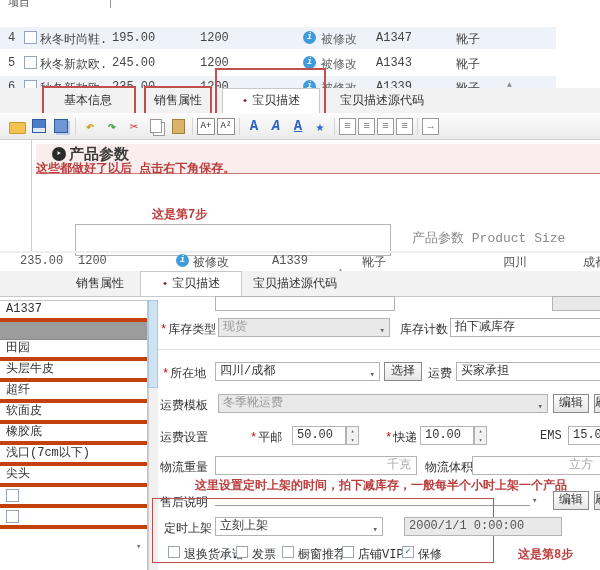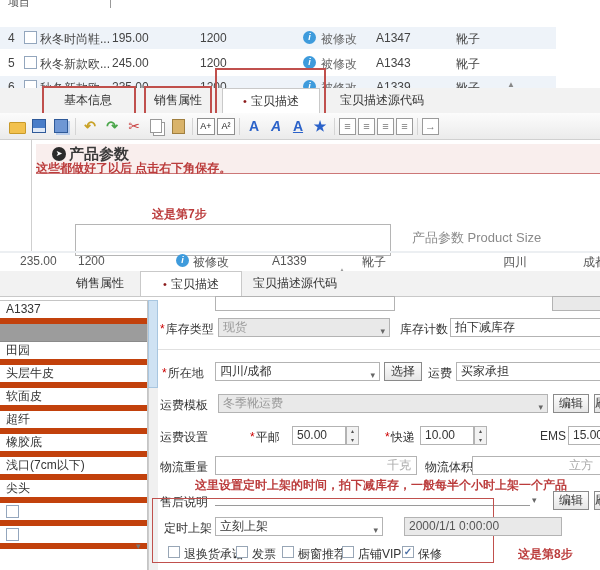--- a/index.html
+++ b/index.html
@@ -1,17 +1,17 @@
 <!DOCTYPE html>
 <html><head>
 <meta charset="utf-8">
 <style>
   body{margin:0;background:#fff}
   .screen{position:relative;width:600px;height:570px;overflow:hidden;background:#fff;
-          font-family:Liberation Sans, sans-serif;color:#333}
+          font-family:Liberation Mono, monospace;color:#333}
   .ab{position:absolute}
   .nw{white-space:nowrap}
   
   .trow{position:absolute;left:0;width:556px;height:22px;font-size:12px;color:#444}
   .trow.shade{background:#eef3f9}
   .cell{position:absolute;top:4px;white-space:nowrap}
   .chk{position:absolute;width:11px;height:11px;border:1px solid #93a6bd;background:#fff}
   .info{position:absolute;width:13px;height:13px;border-radius:50%;background:#3e9bdc;color:#fff;
         font-size:9px;font-style:italic;text-align:center;line-height:13px;font-weight:bold}
   
@@ -46,21 +46,21 @@
   .star{color:#c00;margin-right:1px}
   .inputb{position:absolute;border:1px solid #b3b3b3;background:#fff;font-size:12px;color:#333;
           line-height:17px;padding:0 4px;overflow:hidden;white-space:nowrap;box-sizing:border-box}
   .greyb{background:#e9e9e9;color:#999}
   .ddarr{position:absolute;color:#666;font-size:9px}
   .btn{position:absolute;border:1px solid #8a8a8a;background:linear-gradient(#fdfdfd,#e6e6e6);font-size:12px;
        text-align:center;line-height:17px;color:#333;overflow:hidden;white-space:nowrap;box-sizing:border-box}
   .spin{position:absolute;width:13px;height:19px;border:1px solid #b3b3b3;background:#f2f2f2;font-size:6px;color:#555;
         text-align:center;line-height:9px;box-sizing:border-box}
   .unit{position:absolute;color:#aaa;font-size:12px}
-  .side-row{height:17px;line-height:17px;border-bottom:6px solid #c2410c;font-size:12px;padding-left:6px;
+  .side-row{height:17px;line-height:17px;border-bottom:4px solid #c2410c;font-size:12px;padding-left:6px;
             overflow:hidden;white-space:nowrap;color:#333}
   .cb{position:absolute;width:12px;height:12px;border:1px solid #98a6b6;background:#fff;box-sizing:border-box;
       text-align:center;line-height:10px;font-size:10px;color:#4a6fa5;font-weight:bold}
   .hline{position:absolute;background:#e0e0e0;height:1px}
 </style>
 </head>
 <body>
 
 <div class="screen">
 
@@ -178,22 +178,22 @@
     <span class="tab" style="left:60px;width:80px">销售属性</span>
     <span class="tab-active" style="left:140px;width:100px"><span class="bullet">•</span><span>宝贝描述</span></span>
     <span class="tab" style="left:240px;width:110px">宝贝描述源代码</span>
   </div>
 
   <div class="ab" style="left:0;top:300px;width:148px;height:270px;background:#fff;border-top:1px solid #c5c5c5;border-right:1px solid #c5c5c5;box-sizing:border-box">
     <div class="side-row">A1337</div>
     <div class="side-row" style="background:#9c9c9c;border-bottom:1px solid #8a8a8a"></div>
     <div class="side-row">田园</div>
     <div class="side-row">头层牛皮</div>
+    <div class="side-row">超纤</div>
     <div class="side-row">软面皮</div>
-    <div class="side-row">超纤</div>
     <div class="side-row">橡胶底</div>
     <div class="side-row">浅口(7cm以下)</div>
     <div class="side-row">尖头</div>
     <div class="side-row"><span class="chk" style="position:relative;top:2px;display:inline-block"></span></div>
     <div class="side-row"><span class="chk" style="position:relative;top:2px;display:inline-block"></span></div>
 
   </div>
   <div class="ab" style="left:148px;top:300px;width:10px;height:270px;background:#f0f0f0;border-left:1px solid #ccc;box-sizing:border-box"></div>
   <div class="ab" style="left:148px;top:300px;width:10px;height:88px;background:#cfe2f3;border:1px solid #a8c6e0;box-sizing:border-box"></div>
   <span class="ab" style="left:136px;top:541px;font-size:9px;color:#777">▾</span>

